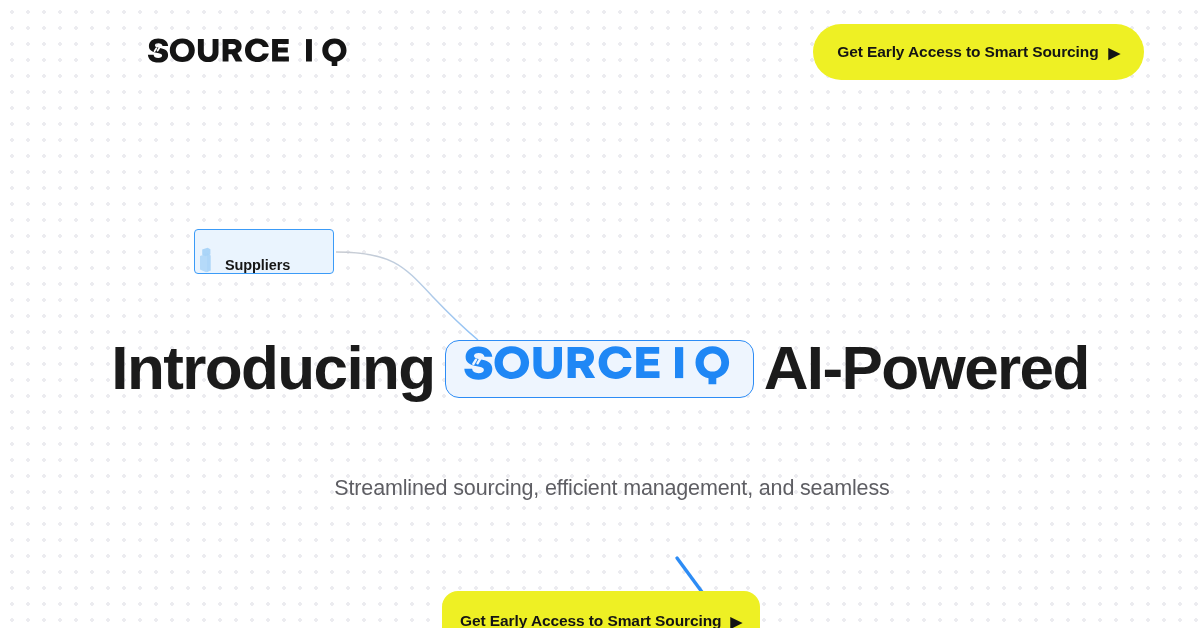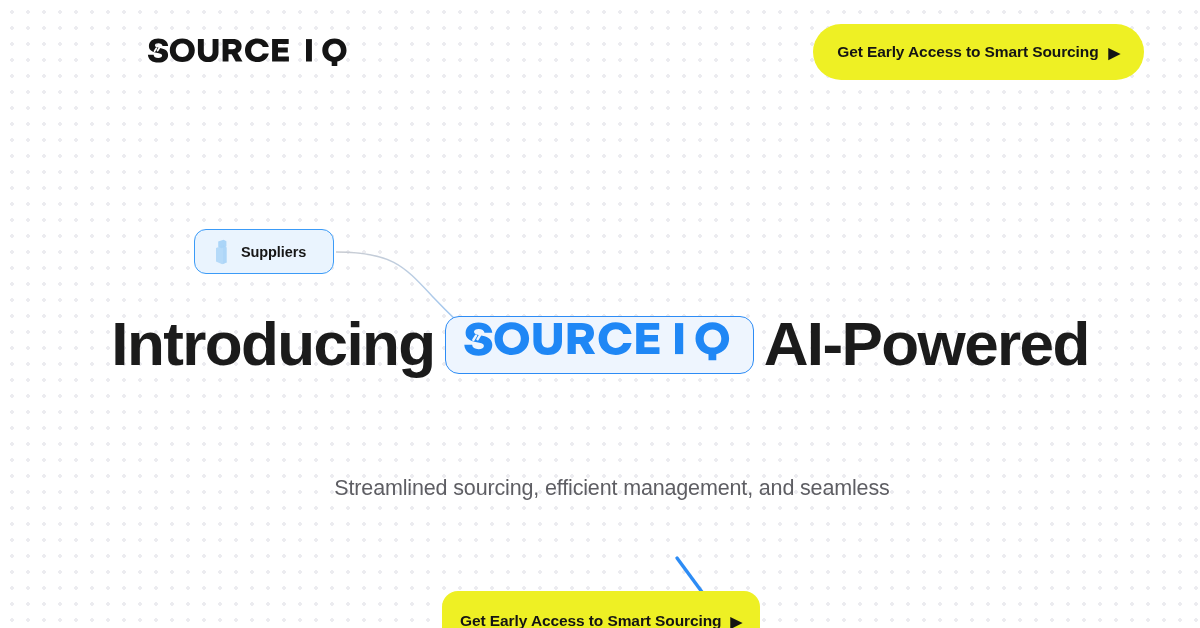--- a/index.html
+++ b/index.html
@@ -42,23 +42,22 @@
     cursor:pointer;
   }
   .cta-top .tri { font-size:15px; line-height:1; }
 
   
   .suppliers-pill {
     position:absolute; left:194px; top:229px;
     width:140px; height:45px;
     background:#eaf4fe;
     border:1.6px solid #3b9bf7;
-    border-radius:12px;
-    display:flex; align-items:center; gap:8px;
-    padding-left:16px;
+    border-radius:4px;
+    display:flex; align-items:flex-end; gap:8px;
   }
   .suppliers-pill .lbl {
     font-size:14.5px; font-weight:700; color:#161616;
     letter-spacing:-0.1px;
   }
 
   
   .connectors {
     position:absolute; left:0; top:0;
     width:1200px; height:628px;
@@ -68,21 +67,21 @@
   
   .headline {
     position:absolute; left:0; top:306px;
     width:1200px;
     text-align:center;
     font-size:62px; font-weight:700;
     line-height:76px;
     letter-spacing:-1.6px;
     color:#1b1b1b;
   }
-  .headline .ln { display:block; white-space:nowrap; }
+  .headline .ln { display:block; white-space:nowrap;margin-top:24px; }
   .brand-badge {
     display:inline-flex; align-items:center; justify-content:center;
     vertical-align:middle;
     background:#eef5fe;
     border:1.8px solid #2d8cf5;
     border-radius:14px;
     padding:4px 16px 6px 16px;
     margin:0 10px;
     position:relative;
     top:-4px;

